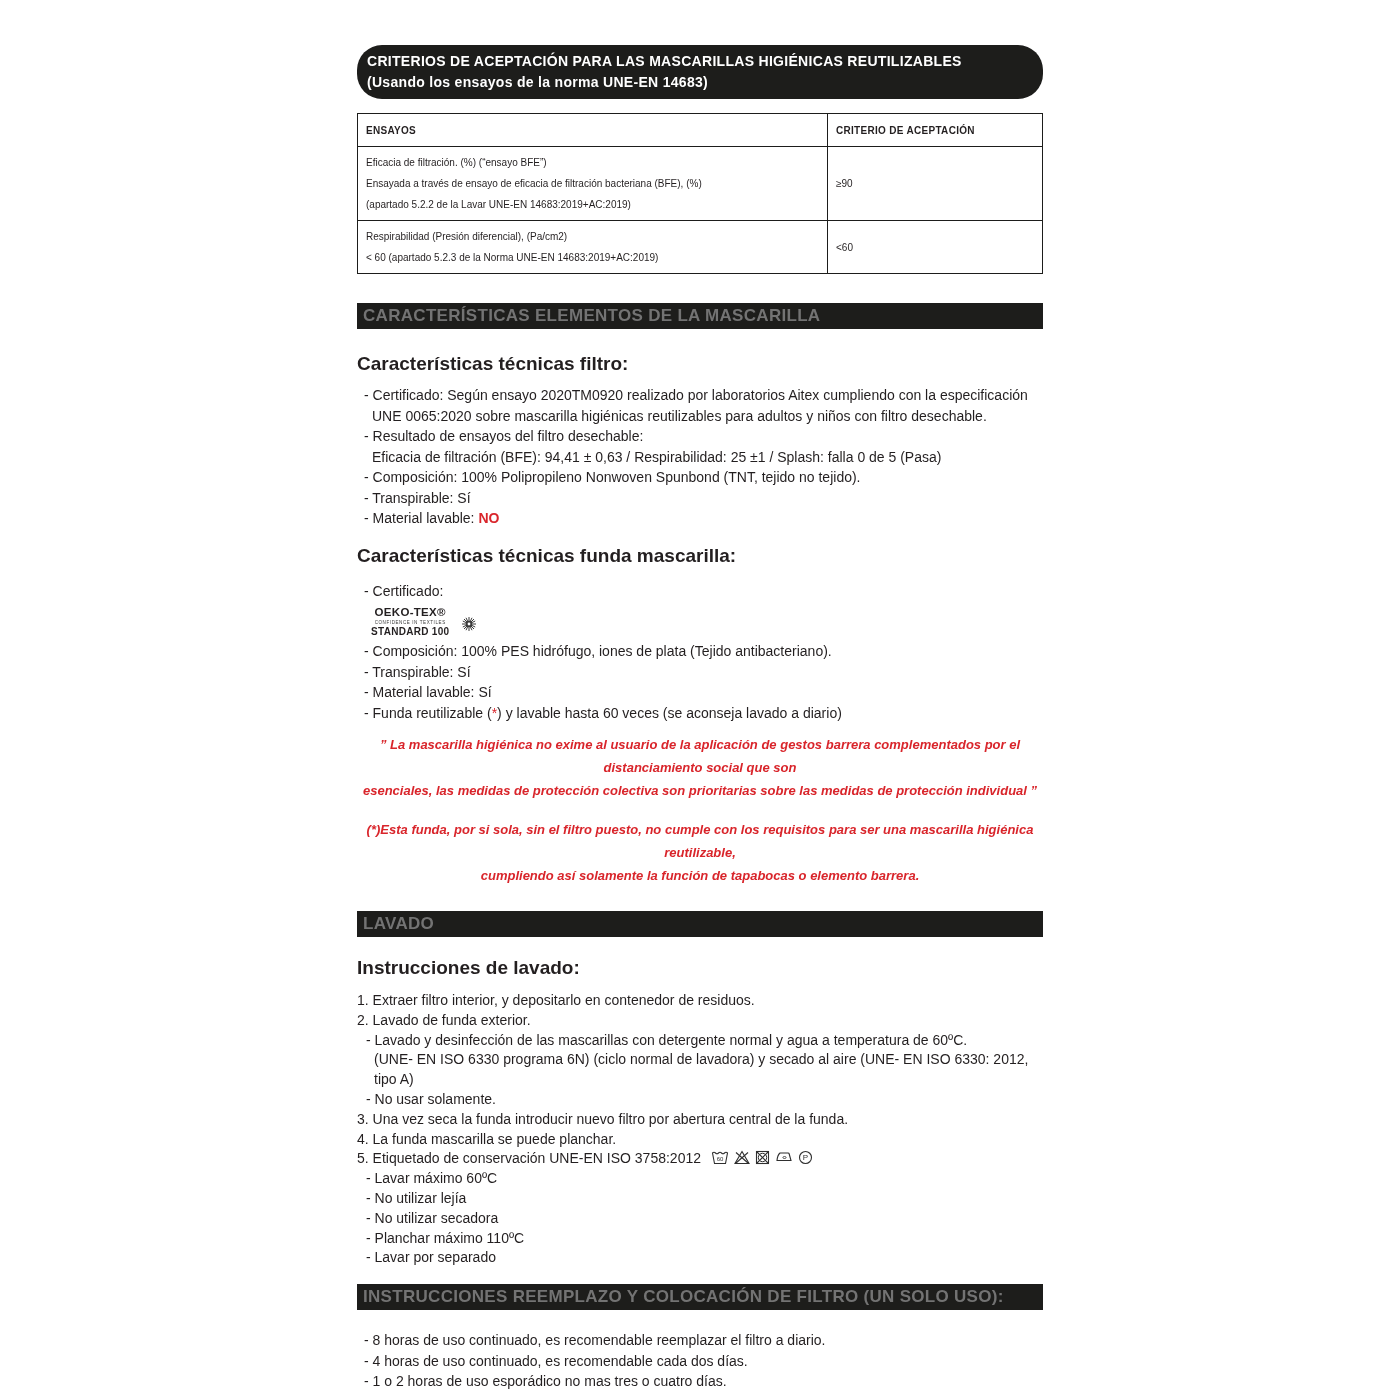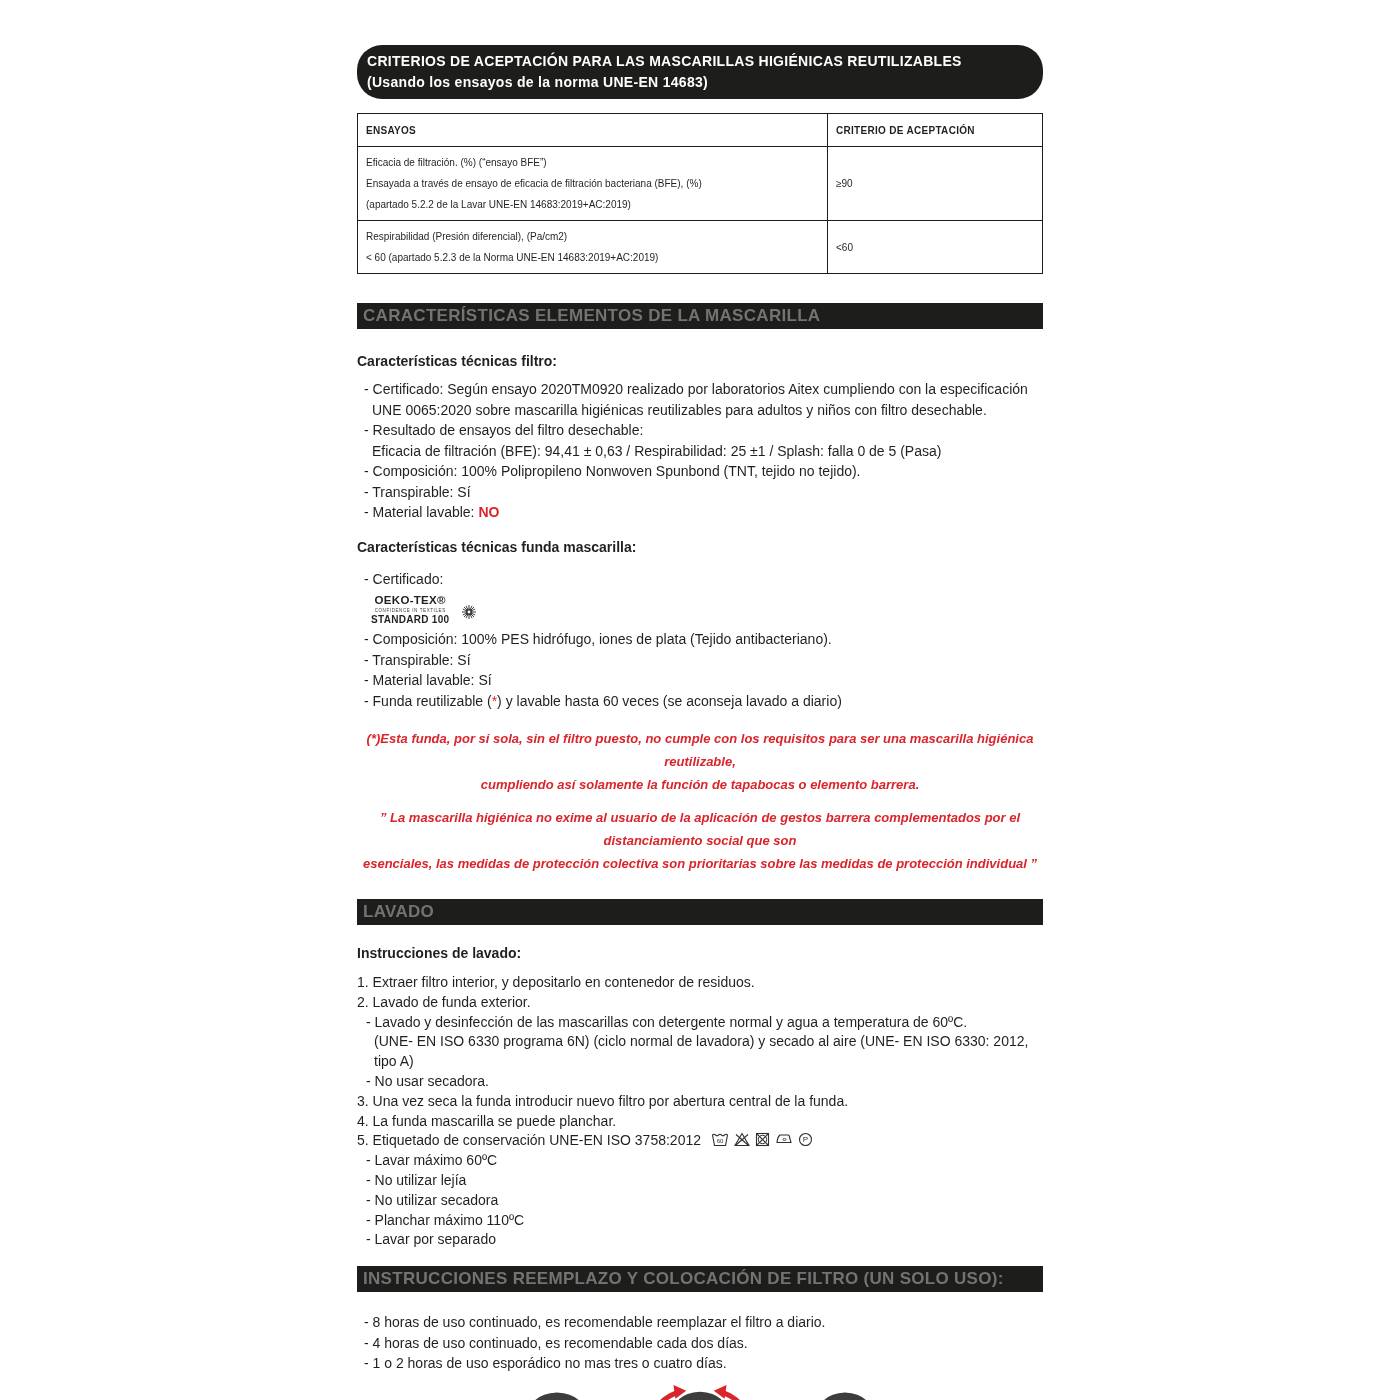--- a/index.html
+++ b/index.html
@@ -13,21 +13,21 @@
   table.criteria { width: 100%; border-collapse: collapse; margin-top: 14px; }
   table.criteria th, table.criteria td { border: 1.5px solid #1d1d1b; text-align: left;
             vertical-align: middle; font-size: 10px; line-height: 21px; padding: 5px 8px; }
   table.criteria th { font-weight: bold; letter-spacing: .3px; height: 33px; }
   td.crit-val { width: 215px; font-size: 14px; }
 
   .bar { background: #1d1d1b; color: #737373; font-weight: bold; font-size: 17px;
          letter-spacing: .3px; padding: 3px 6px; margin-top: 28px; }
   .bar.first { margin-top: 29px; }
 
-  .subhead { font-weight: bold; font-size: 14px; margin-top: 24px; }
+  .subhead { font-weight: bold; font-size: 19px; margin-top: 24px; }
   .list { margin-top: 10px; font-size: 14px; line-height: 20.5px; }
   .list .ln { margin-left: 7px; }
   .list .cont { margin-left: 15px; }
   .red-bold { color: #d9252b; font-weight: bold; }
   .red-star { color: #d9252b; }
 
   .oekotex { margin: 4px 0 4px 14px; display: inline-flex; align-items: flex-end; gap: 12px; }
   .oekotex .txt { text-align: center; line-height: 1; }
   .oekotex .t1 { font-weight: bold; font-size: 11.5px; letter-spacing: .3px; }
   .oekotex .t2 { font-size: 4.5px; letter-spacing: .6px; margin-top: 2px; color: #3a3a3a; }
@@ -122,38 +122,38 @@
           <circle cx="8" cy="8" r="1.4" fill="#ffffff"></circle>
         </svg>
       </span>
     </div>
     <div class="ln">- Composición: 100% PES hidrófugo, iones de plata (Tejido antibacteriano).</div>
     <div class="ln">- Transpirable: Sí</div>
     <div class="ln">- Material lavable: Sí</div>
     <div class="ln"><span>- Funda reutilizable (</span><span class="red-star">*</span><span>) y lavable hasta 60 veces (se aconseja lavado a diario)</span></div>
   </div>
 
+  <div class="rednote n2">
+    <div>” La mascarilla higiénica no exime al usuario de la aplicación de gestos barrera complementados por el distanciamiento social que son</div>
+    <div>esenciales, las medidas de protección colectiva son prioritarias sobre las medidas de protección individual ”</div>
+  </div>
   <div class="rednote n1">
     <div><span>(*)</span><span>Esta funda, por si sola, sin el filtro puesto, no cumple con los requisitos para ser una mascarilla higiénica reutilizable,</span></div>
     <div>cumpliendo así solamente la función de tapabocas o elemento barrera.</div>
-  </div>
-  <div class="rednote n2">
-    <div>” La mascarilla higiénica no exime al usuario de la aplicación de gestos barrera complementados por el distanciamiento social que son</div>
-    <div>esenciales, las medidas de protección colectiva son prioritarias sobre las medidas de protección individual ”</div>
   </div>
 
   <div class="bar" style="margin-top:24px;">LAVADO</div>
   <div class="subhead" style="margin-top:20px;">Instrucciones  de lavado:</div>
 
   <div class="steps">
     <div>1.  Extraer filtro interior, y depositarlo en contenedor de residuos.</div>
     <div>2. Lavado de funda exterior.</div>
     <div class="sub">- Lavado y desinfección de las mascarillas con detergente normal y agua a temperatura de 60ºC.</div>
     <div class="cont2">(UNE- EN ISO 6330 programa 6N) (ciclo normal de lavadora) y secado al aire (UNE- EN ISO 6330: 2012, tipo A)</div>
-    <div class="sub">- No usar secadora.</div>
+    <div class="sub">- No usar solamente.</div>
     <div>3. Una vez seca la funda introducir nuevo filtro por abertura central de la funda.</div>
     <div>4. La funda mascarilla se puede planchar.</div>
     <div><span>5. Etiquetado de conservación UNE-EN ISO 3758:2012</span><span class="care-row">
       <span>
             <svg width="18" height="15" viewBox="0 0 18 15">
               <path d="M1.5,3 Q3,1.5 4.5,3 Q6,4.5 7.5,3 Q9,1.5 10.5,3 Q12,4.5 13.5,3 Q15,1.5 16.5,3 L14.5,13.5 L3.5,13.5 Z" fill="none" stroke="#2f2f2f" stroke-width="1.1"></path>
               <text x="9" y="11" font-size="6" text-anchor="middle" fill="#2f2f2f" font-family="Liberation Sans, sans-serif">60</text>
             </svg>
           </span>
       <span>

